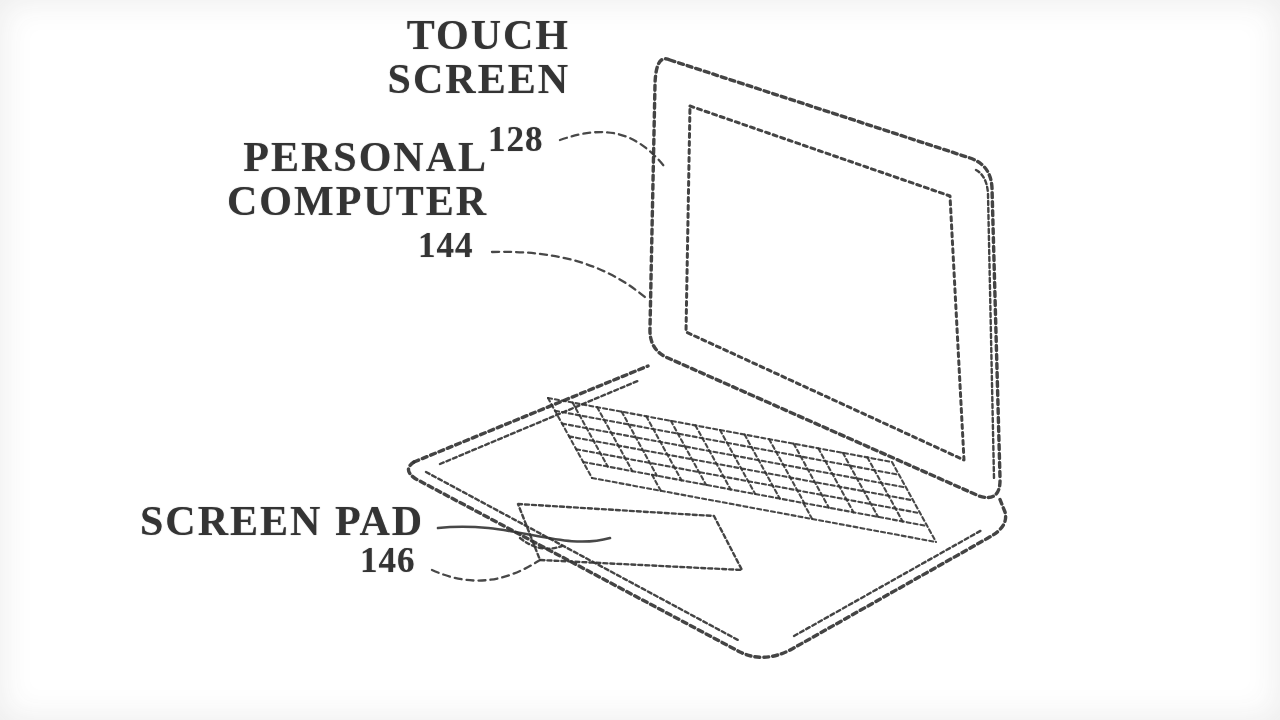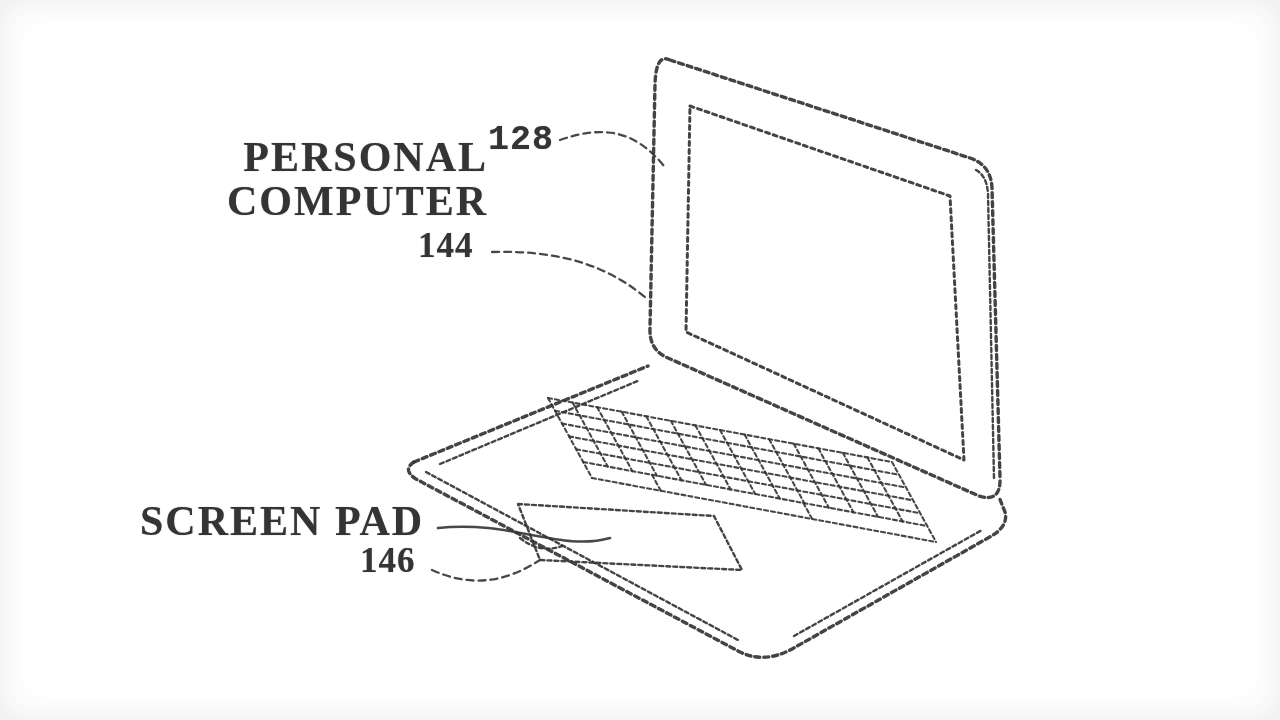--- a/index.html
+++ b/index.html
@@ -24,21 +24,21 @@
     position:absolute;
     color:var(--ink);
     font-weight:700;
     letter-spacing:2px;
     text-shadow:0 0 1px rgba(45,45,45,.5);
     user-select:none;
   }
   .callout-label{font-size:42px;line-height:1.04;}
   .callout-ref{font-size:35px;letter-spacing:1px;}
   #label-touch-screen{left:328px;top:14px;width:242px;text-align:right;}
-  #ref-128{left:488px;top:120px;font-family:Liberation Mono, monospace;}
+  #ref-128{left:488px;top:120px;}
   #label-personal-computer{left:168px;top:136px;width:320px;text-align:right;font-family:Liberation Serif, serif;}
   #ref-144{left:418px;top:226px;font-family:Liberation Serif, serif;}
   #label-track-pad{left:140px;top:500px;white-space:nowrap;}
   #ref-146{left:360px;top:541px;}
 </style>
 </head>
 <body>
 
 <div id="stage">
 
@@ -88,20 +88,21 @@
         <line x1="652" y1="474.8" x2="660.8" y2="490.8" class="kline"></line>
         <line x1="803.36" y1="502.96" x2="812.16" y2="518.96" class="kline"></line>
       </g>
 
     <path class="leader" d="M 560 140 C 606 124 636 132 664 166"></path>
     <path class="leader" d="M 492 252 C 556 250 606 264 646 298"></path>
     <path class="solidline" d="M 438 528 C 512 520 560 552 610 538"></path>
     <path class="leader" d="M 432 570 C 472 588 506 582 540 560"></path>
   </svg>
 
+  <div id="label-touch-screen" class="callout callout-label">TOUCH SCREEN</div>
   <div id="ref-128" class="callout callout-ref">128</div>
 
   <div id="label-personal-computer" class="callout callout-label">PERSONAL COMPUTER</div>
   <div id="ref-144" class="callout callout-ref">144</div>
 
   <div id="label-track-pad" class="callout callout-label">SCREEN PAD</div>
   <div id="ref-146" class="callout callout-ref">146</div>
 
 </div>
 

